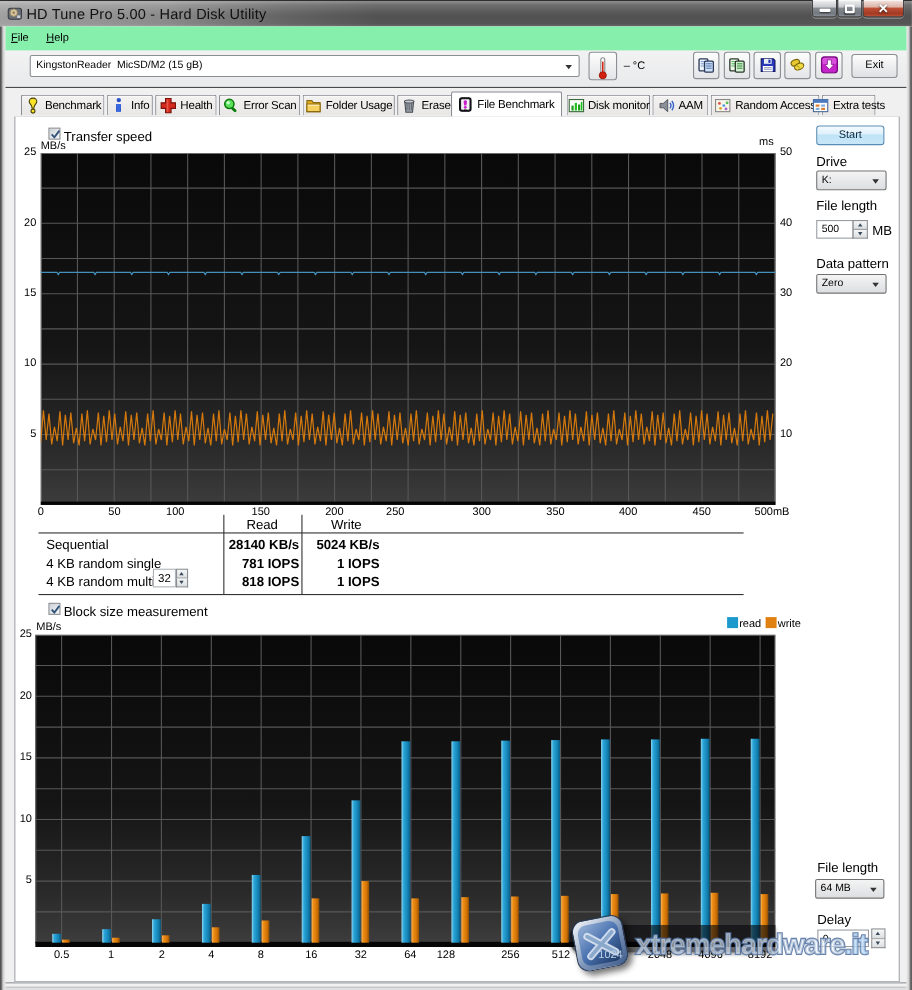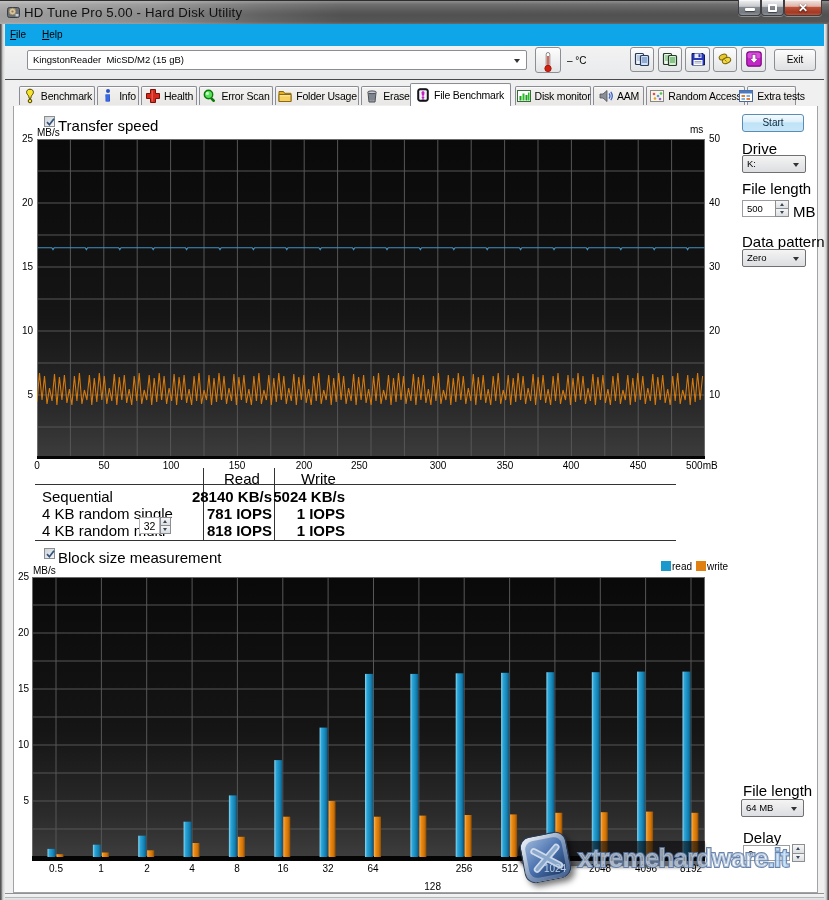--- a/index.html
+++ b/index.html
@@ -19,21 +19,21 @@
 #btnmin,#btnmax { background:linear-gradient(180deg,#f2f2f3 0,#c8cace 42%,#84898f 50%,#757a82 82%,#8f949b 100%); }
 #btnclose { background:linear-gradient(180deg,#f3e7e3 0,#ddb4a8 42%,#c04f37 50%,#a23a24 82%,#bf5036 100%); }
 .wmin { position:absolute; left:6px; top:8px; width:10px; height:3px; background:#fff; border-radius:1px; box-shadow:0 1px 1px rgba(0,0,0,0.5); }
 .wmax { position:absolute; left:6px; top:4px; width:9px; height:8px; border:2px solid #fff; border-radius:1px; box-shadow:0 1px 1px rgba(0,0,0,0.5), inset 0 0 0 1px rgba(120,125,132,0.8); }
 .wx { position:absolute; left:0; right:0; top:1px; text-align:center; color:#fff; font-size:12px; font-weight:bold; line-height:14px; text-shadow:0 1px 2px rgba(0,0,0,0.6), 0 0 1px rgba(0,0,0,0.5); }
 
 #leftframe { position:absolute; left:0; top:24px; width:5px; height:876px; z-index:2; background:linear-gradient(90deg,#454545 0,#6d6d6d 25%,#cfcfcf 55%,#ececec 100%); }
 #rightframe { position:absolute; right:0; top:24px; width:5px; height:876px; z-index:2; background:linear-gradient(270deg,#454545 0,#6d6d6d 25%,#cfcfcf 55%,#ececec 100%); }
 #bottomframe { position:absolute; left:0; top:893px; width:829px; height:7px; background:linear-gradient(180deg,#f4f4f4 0,#ededee 45%,#a8aaac 55%,#e4e5e6 70%,#dadbdc 100%); border-top:1px solid #8f9194; }
 
-#menubar { position:absolute; left:4px; top:24px; width:821px; height:22px; background:#0ea5e9; }
+#menubar { position:absolute; left:4px; top:24px; width:821px; height:22px; background:#86efac; }
 .menu { position:absolute; top:5px; font-size:10px; }
 .menu u { text-decoration:underline; }
 
 #toolbar { position:absolute; left:4px; top:46px; width:821px; height:34px;
   background:linear-gradient(180deg,#f2f2f3,#e9eaeb); border-bottom:1px solid #4a4a4a; }
 #combo-main { position:absolute; left:23px; top:4px; width:500px; height:20px; background:#fff;
   border:1px solid #8b8f94; border-radius:2px; font-size:9.5px; line-height:18px; padding-left:5px; }
 .dd-arrow { position:absolute; right:6px; top:8px; width:0; height:0;
   border-left:3.5px solid transparent; border-right:3.5px solid transparent; border-top:4px solid #333; }
 .tbtn { position:absolute; top:1px; height:25px; background:linear-gradient(180deg,#fdfdfd,#e3e4e6);
@@ -51,21 +51,21 @@
 .tab.sel { top:3px; height:23px; background:#fff; z-index:5; margin-left:-2px; padding-right:2px; }
 .ticon { width:16px; height:16px; display:inline-block; }
 .ticon svg { display:block; }
 
 #panel { position:absolute; left:13px; top:105px; width:805px; height:788px; background:#fff;
   border:1px solid #a0a3a8; }
 
 .cb { position:absolute; width:11px; height:11px; background:linear-gradient(135deg,#cdd2d8,#f4f6f8);
   border:1px solid #8a8d92; }
 .cb svg { display:block; margin:1px 0 0 1px; }
-.lbl { position:absolute; font-size:15px; }
+.lbl { position:absolute; font-size:12px; }
 
 #startbtn { position:absolute; left:742px; top:114px; width:62px; height:18px;
   background:linear-gradient(180deg,#f4fafe 0,#e0f1fb 40%,#bfe3f6 50%,#c8e7f8 100%);
   border:1px solid #5a8db5; border-radius:3px; text-align:center; line-height:16px; font-size:10px; color:#0a2a42; }
 
 .combo { position:absolute; height:18px; background:linear-gradient(180deg,#f4f4f4,#dcdee1);
   border:1px solid #707070; border-radius:2px; font-size:9.5px; line-height:16px; padding-left:4px; }
 .edit { position:absolute; height:17px; background:#fff; border:1px solid #9a9ea3; font-size:9.5px; line-height:15px; padding-left:4px; }
 .spin { position:absolute; display:flex; flex-direction:column; }
 .sb { flex:1; background:linear-gradient(180deg,#f6f6f6,#dcdee0); border:1px solid #8b8f94; position:relative; }
@@ -343,21 +343,21 @@
 <div class="al" style="left:0px;top:389px;width:33px;text-align:right">5</div>
 <div class="al" style="left:709px;top:133px;width:30px;text-align:left">50</div>
 <div class="al" style="left:709px;top:197px;width:30px;text-align:left">40</div>
 <div class="al" style="left:709px;top:261px;width:30px;text-align:left">30</div>
 <div class="al" style="left:709px;top:325px;width:30px;text-align:left">20</div>
 <div class="al" style="left:709px;top:389px;width:30px;text-align:left">10</div>
 <div class="al" style="left:37px;top:127px">MB/s</div>
 <div class="al" style="left:690px;top:124px">ms</div>
 <div class="al" style="left:17px;top:460px;width:40px;text-align:center">0</div>
 <div class="al" style="left:84px;top:460px;width:40px;text-align:center">50</div>
-<div class="al" style="left:151px;top:460px;width:40px;text-align:center">100</div>
+<div class="al" style="left:151px;top:460px;width:40px;">100</div>
 <div class="al" style="left:217px;top:460px;width:40px;text-align:center">150</div>
 <div class="al" style="left:284px;top:460px;width:40px;text-align:center">200</div>
 <div class="al" style="left:351px;top:460px;width:40px;text-align:left">250</div>
 <div class="al" style="left:418px;top:460px;width:40px;text-align:center">300</div>
 <div class="al" style="left:485px;top:460px;width:40px;text-align:center">350</div>
 <div class="al" style="left:551px;top:460px;width:40px;text-align:center">400</div>
 <div class="al" style="left:618px;top:460px;width:40px;text-align:center">450</div>
 <div class="al" style="left:686px;top:460px;width:42px;text-align:left">500mB</div>
 <div class="al" style="left:0px;top:571px;width:29px;text-align:right">25</div>
 <div class="al" style="left:0px;top:627px;width:29px;text-align:right">20</div>
@@ -366,21 +366,21 @@
 <div class="al" style="left:0px;top:795px;width:29px;text-align:right">5</div>
 <div class="al" style="left:33px;top:565px">MB/s</div>
 <div class="al" style="left:34px;top:863px;width:44px;text-align:center;color:#000">0.5</div>
 <div class="al" style="left:79px;top:863px;width:44px;text-align:center;color:#000">1</div>
 <div class="al" style="left:125px;top:863px;width:44px;text-align:center;color:#000">2</div>
 <div class="al" style="left:170px;top:863px;width:44px;text-align:center;color:#000">4</div>
 <div class="al" style="left:215px;top:863px;width:44px;text-align:center;color:#000">8</div>
 <div class="al" style="left:261px;top:863px;width:44px;text-align:center;color:#000">16</div>
 <div class="al" style="left:306px;top:863px;width:44px;text-align:center;color:#000">32</div>
 <div class="al" style="left:351px;top:863px;width:44px;text-align:center;color:#000">64</div>
-<div class="al" style="left:397px;top:881px;width:44px;text-align:right;color:#000">128</div>
+<div class="al" style="left:397px;top:863px;width:44px;text-align:left;color:#000">128</div>
 <div class="al" style="left:442px;top:863px;width:44px;text-align:center;color:#000">256</div>
 <div class="al" style="left:488px;top:863px;width:44px;text-align:center;color:#000">512</div>
 <div class="al" style="left:533px;top:863px;width:44px;text-align:center;color:#b9cfe8;z-index:40">1024</div>
 <div class="al" style="left:578px;top:863px;width:44px;text-align:center;color:#000">2048</div>
 <div class="al" style="left:624px;top:863px;width:44px;text-align:center;color:#000">4096</div>
 <div class="al" style="left:669px;top:863px;width:44px;text-align:center;color:#000">8192</div>
 
 <div class="tline" style="left:203px;top:468px;width:1px;height:72px"></div>
 <div class="tline" style="left:274px;top:468px;width:1px;height:72px"></div>
 <div class="tline" style="left:35px;top:484px;width:641px;height:1px"></div>

